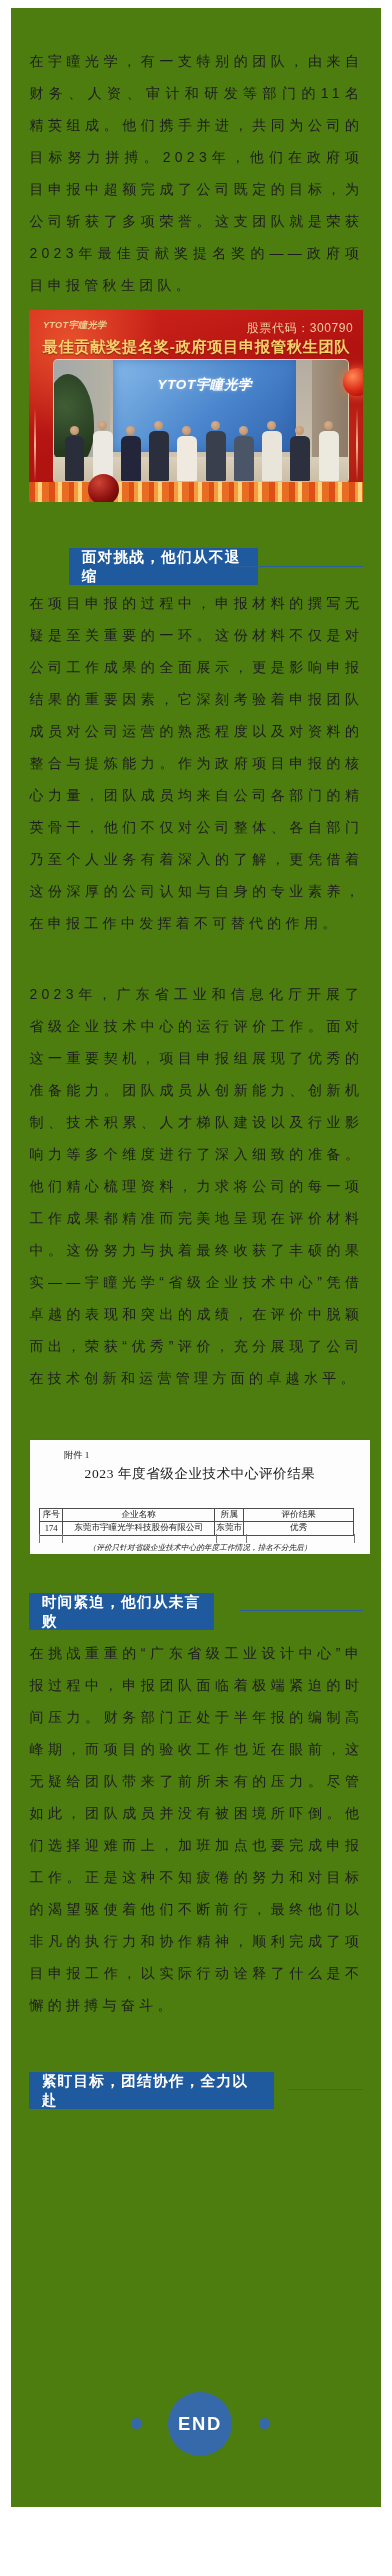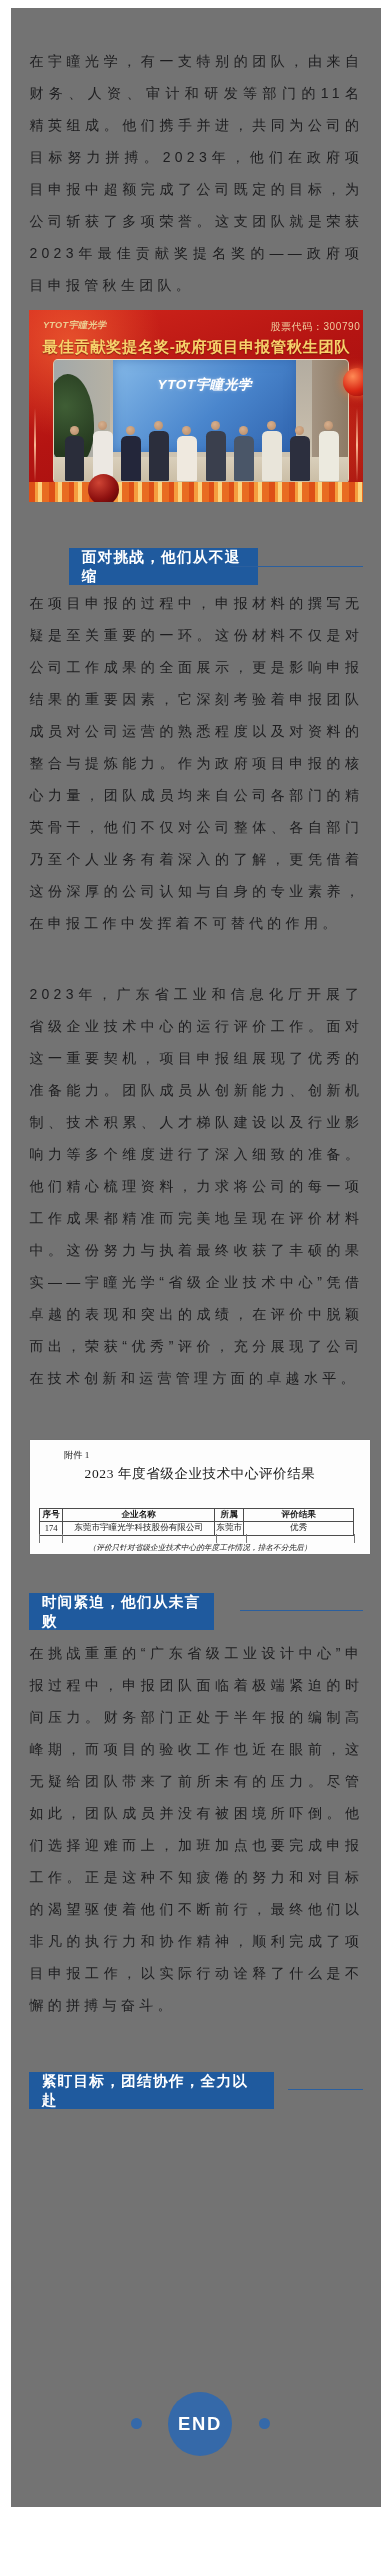--- a/index.html
+++ b/index.html
@@ -3,21 +3,21 @@
 <meta charset="utf-8">
 <style>
   html,body{margin:0;padding:0;}
   body{
     width:393px;height:2576px;position:relative;background:#ffffff;
     font-family:"Liberation Sans","DejaVu Sans",sans-serif;
     -webkit-font-smoothing:antialiased;
   }
   .card{
     position:absolute;left:11px;top:8px;width:370px;height:2499px;
-    background:#737373;overflow:hidden;
+    background:#4d7c0f;overflow:hidden;
   }
   
   .para{
     position:absolute;left:18.4px;width:334px;
     font-size:14px;line-height:32px;letter-spacing:4.3px;
     color:#1d1d1f;text-align:justify;text-justify:inter-character;
   }
   
   .sec-box{
     position:absolute;left:18.4px;height:37px;background:#1f5a9e;
@@ -32,21 +32,21 @@
     background:
       radial-gradient(circle at 12% 18%, rgba(255,120,60,.55), rgba(255,120,60,0) 28%),
       radial-gradient(circle at 88% 70%, rgba(255,90,40,.35), rgba(255,90,40,0) 30%),
       linear-gradient(160deg,#d3271c 0%, #b41412 45%, #9c0d0d 100%);
   }
   .banner-logo{
     position:absolute;left:13.5px;top:8.6px;font-size:9.2px;font-weight:bold;
     font-style:italic;color:#eccb90;letter-spacing:0.3px;
   }
   .banner-stock{
-    position:absolute;right:3px;top:10.4px;font-size:10px;color:#efce9f;letter-spacing:0.6px;
+    position:absolute;right:10px;top:10.4px;font-size:12px;color:#efce9f;letter-spacing:0.6px;
   }
   .banner-title{
     position:absolute;left:0;top:27px;width:100%;text-align:center;
     font-size:15.3px;font-weight:bold;letter-spacing:0.6px;
     color:#f7d26b;
     text-shadow:0 0.6px 1.2px rgba(90,20,0,.6);
   }
   .banner-photo{
     position:absolute;left:24px;top:49px;width:294px;height:123px;
     border-radius:4.9px;border:0.6px solid rgba(252,230,198,.5);overflow:hidden;
@@ -108,21 +108,21 @@
   .doc-title{position:absolute;left:0;top:24.5px;width:100%;text-align:center;
     font-size:13.5px;font-weight:normal;letter-spacing:0.6px;}
   .doc-sub{position:absolute;left:0;top:55px;width:100%;text-align:center;
     font-size:7.7px;font-style:italic;color:#222;margin-top:48px;}
   .doc-table{position:absolute;left:9.2px;top:68px;width:315px;border-collapse:collapse;
     font-size:8.6px;table-layout:fixed;}
   .doc-table th,.doc-table td{
     border:0.6px solid #4c4c4c;text-align:center;padding:0;height:12.3px;
     font-weight:normal;overflow:hidden;white-space:nowrap;
   }
-  .doc-table th{font-weight:bold;}
+  .doc-table th{font-weight:normal;}
   .doc-stub{position:absolute;left:9.2px;top:94px;width:315px;height:8.6px;}
   .doc-stub span{position:absolute;top:0;width:0.6px;height:100%;background:#777;}
   
   .end-circle{
     position:absolute;left:157px;top:2384px;width:64px;height:64px;border-radius:50%;
     background:#3569a9;color:#ffffff;display:flex;align-items:center;justify-content:center;
     font-size:18.4px;font-weight:bold;letter-spacing:1.8px;
   }
   .end-dot{position:absolute;width:11px;height:11px;border-radius:50%;background:#3569a9;top:2410px;}
 </style>

